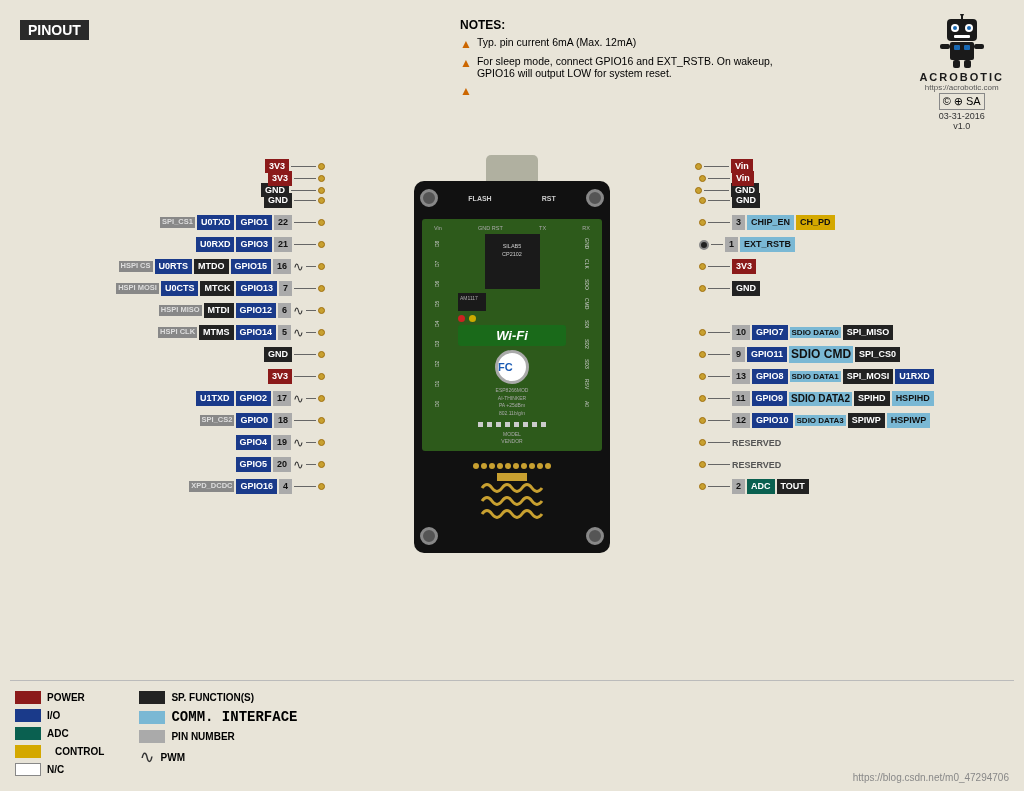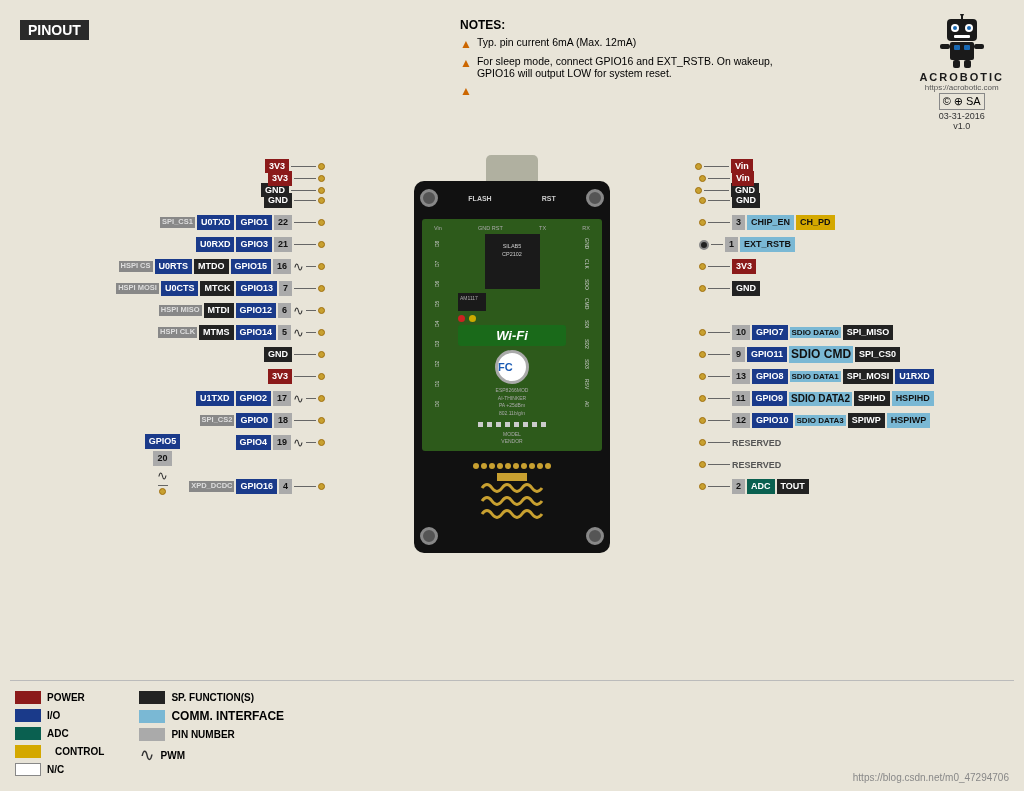--- a/index.html
+++ b/index.html
@@ -444,21 +444,21 @@
     </div>
     <div style="width:374px;"></div>
     <div style="width:325px;display:flex;align-items:center;justify-content:flex-start;gap:2px;">
       <span class="dot-pin"></span>
       <span style="display:inline-block;width:22px;height:1px;background:#666;border-top:1px dashed #666;"></span>
       <span style="font-size:9px;font-weight:bold;color:#555;">RESERVED</span>
     </div>
   </div>
 
   <div style="display:flex;align-items:center;height:21px;margin-bottom:1px;">
-    <div style="width:325px;display:flex;align-items:center;justify-content:flex-end;gap:2px;flex-direction:column;">
+    <div style="width:325px;display:flex;align-items:center;justify-content:flex-end;gap:2px;">
       <span class="pb c-blue">GPIO5</span>
       <span class="pb c-gray">20</span>
       <span style="color:#333;font-size:13px;">∿</span>
       <span style="display:inline-block;width:10px;height:1px;background:#666;"></span>
       <span class="dot-pin"></span>
     </div>
     <div style="width:374px;"></div>
     <div style="width:325px;display:flex;align-items:center;justify-content:flex-start;gap:2px;">
       <span class="dot-pin"></span>
       <span style="display:inline-block;width:22px;height:1px;background:#666;border-top:1px dashed #666;"></span>
@@ -636,21 +636,21 @@
       <span style="font-size:10px;font-weight:bold;">N/C</span>
     </div>
   </div>
   <div style="display:flex;flex-direction:column;gap:5px;margin-left:10px;">
     <div style="display:flex;align-items:center;gap:6px;">
       <div style="width:26px;height:13px;background:#222;"></div>
       <span style="font-size:10px;font-weight:bold;">SP. FUNCTION(S)</span>
     </div>
     <div style="display:flex;align-items:center;gap:6px;">
       <div style="width:26px;height:13px;background:#7ab8d4;"></div>
-      <span style="font-size:12px;font-weight:bold;">COMM. INTERFACE</span>
+      <span style="font-size:14px;font-weight:bold;font-family:Liberation Mono, monospace;">COMM. INTERFACE</span>
     </div>
     <div style="display:flex;align-items:center;gap:6px;">
       <div style="width:26px;height:13px;background:#aaaaaa;"></div>
       <span style="font-size:10px;font-weight:bold;">PIN NUMBER</span>
     </div>
     <div style="display:flex;align-items:center;gap:6px;">
       <span style="font-size:18px;color:#333;line-height:1;">∿</span>
       <span style="font-size:10px;font-weight:bold;">PWM</span>
     </div>
   </div>

